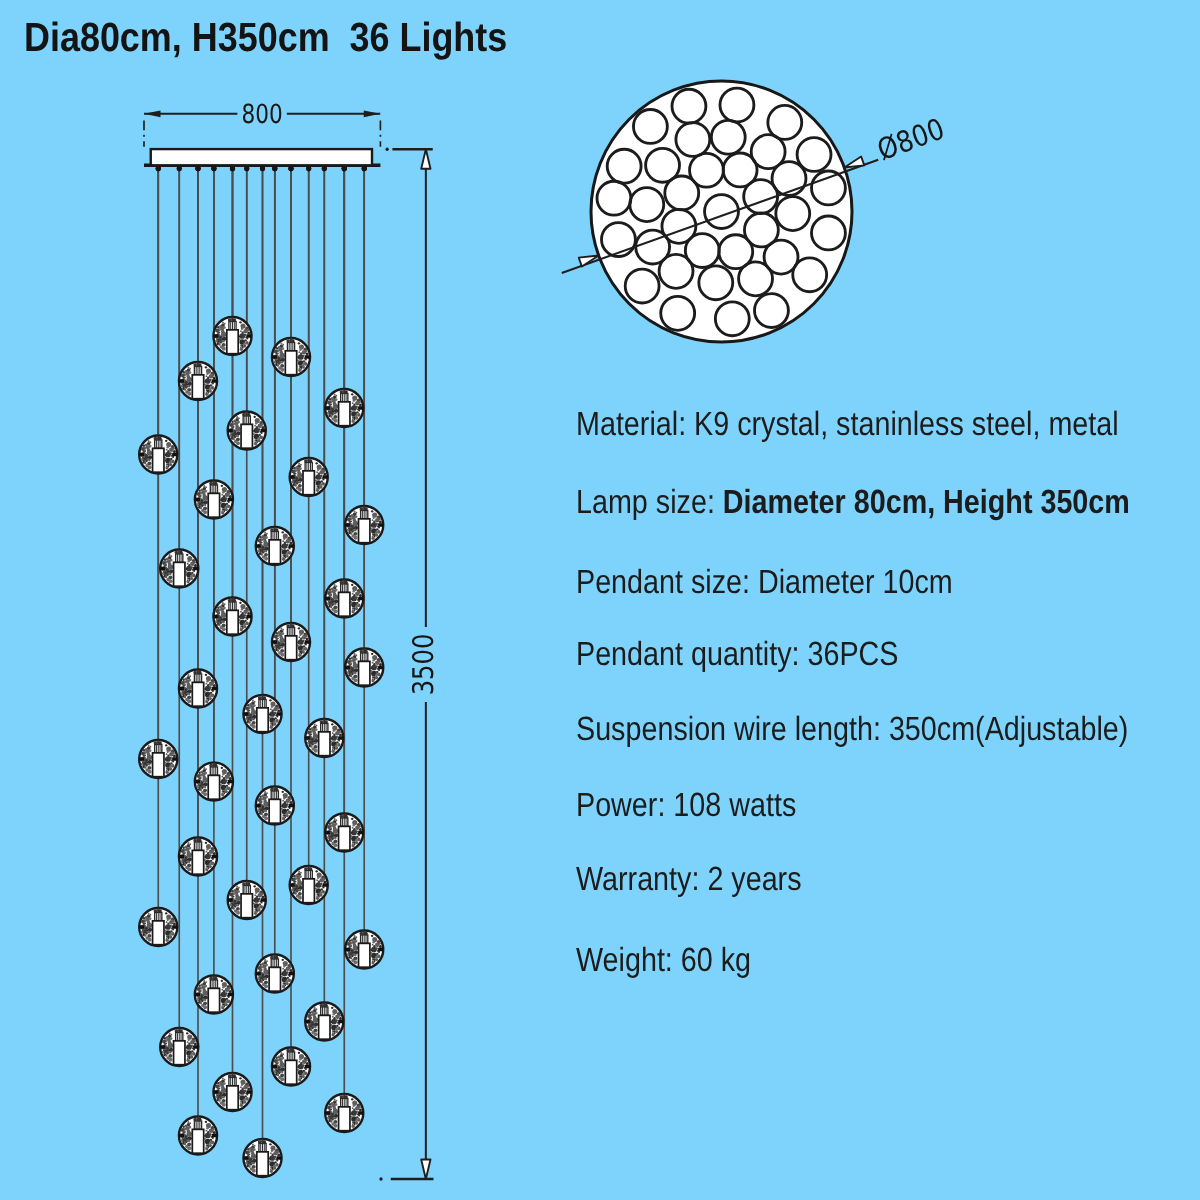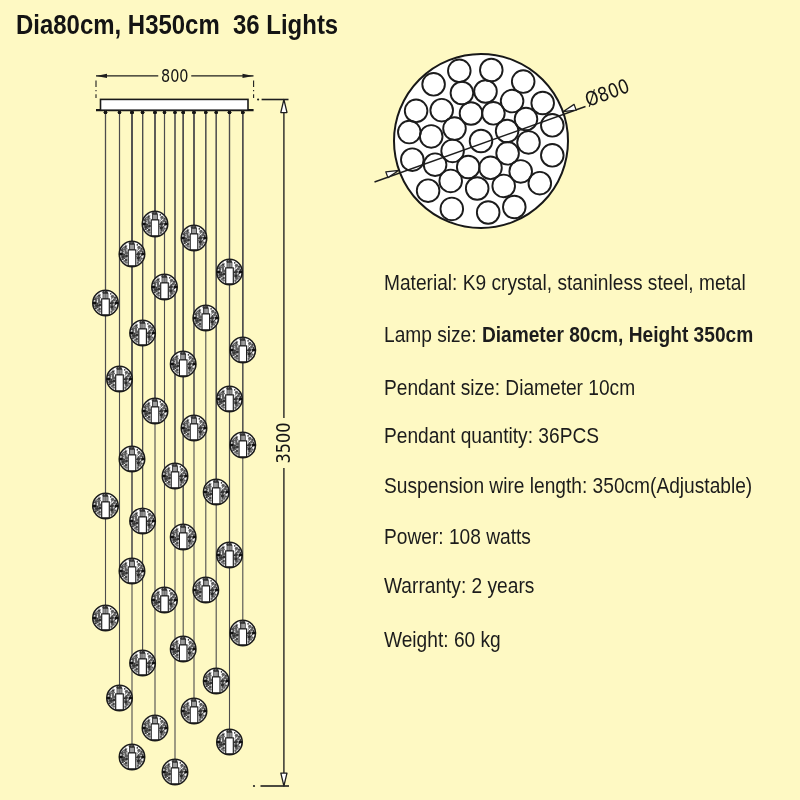--- a/index.html
+++ b/index.html
@@ -1,16 +1,16 @@
 <!DOCTYPE html>
 <html><head>
 <meta charset="utf-8">
 <style>
   html,body{margin:0;padding:0;background:#ffffff;}
-  #stage{position:relative;width:800px;height:800px;background:#fef9c3;overflow:hidden;
+  #stage{position:relative;width:800px;height:800px;background:#7dd3fc;overflow:hidden;
          font-family:"Liberation Sans",sans-serif;color:#1b1b1b;}
   #page-title{position:absolute;left:16px;top:9px;font-size:27.2px;font-weight:bold;
               color:#141414;white-space:pre;transform:scale(0.881,1);transform-origin:0 50%;}
   #drawing{position:absolute;left:0;top:0;}
   .spec-row{position:absolute;white-space:pre;font-size:22.4px;color:#1c1c1c;
             transform:scale(0.855,1);transform-origin:0 50%;}
   .spec-row .val-bold{font-weight:bold;}
 </style>
 </head>
 <body>

